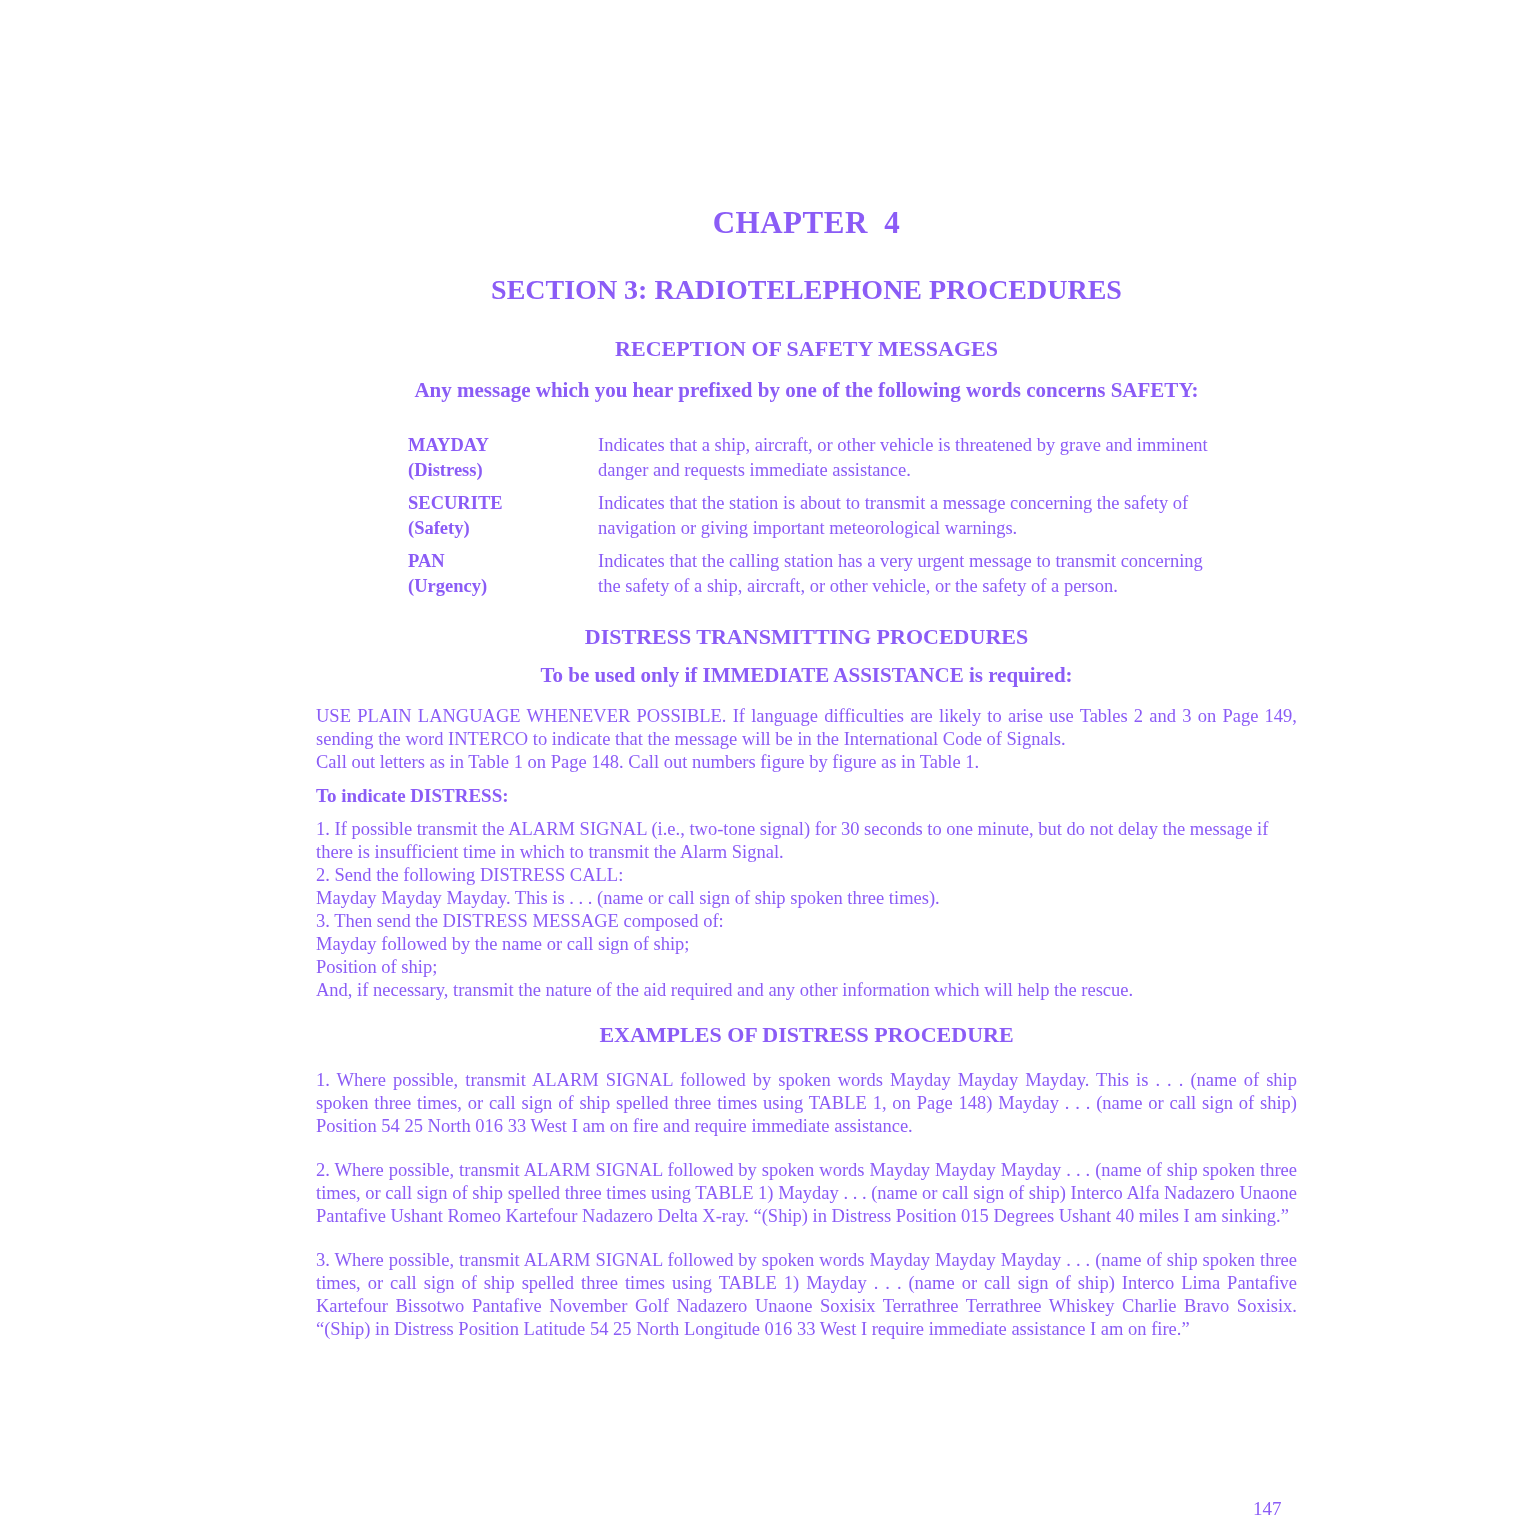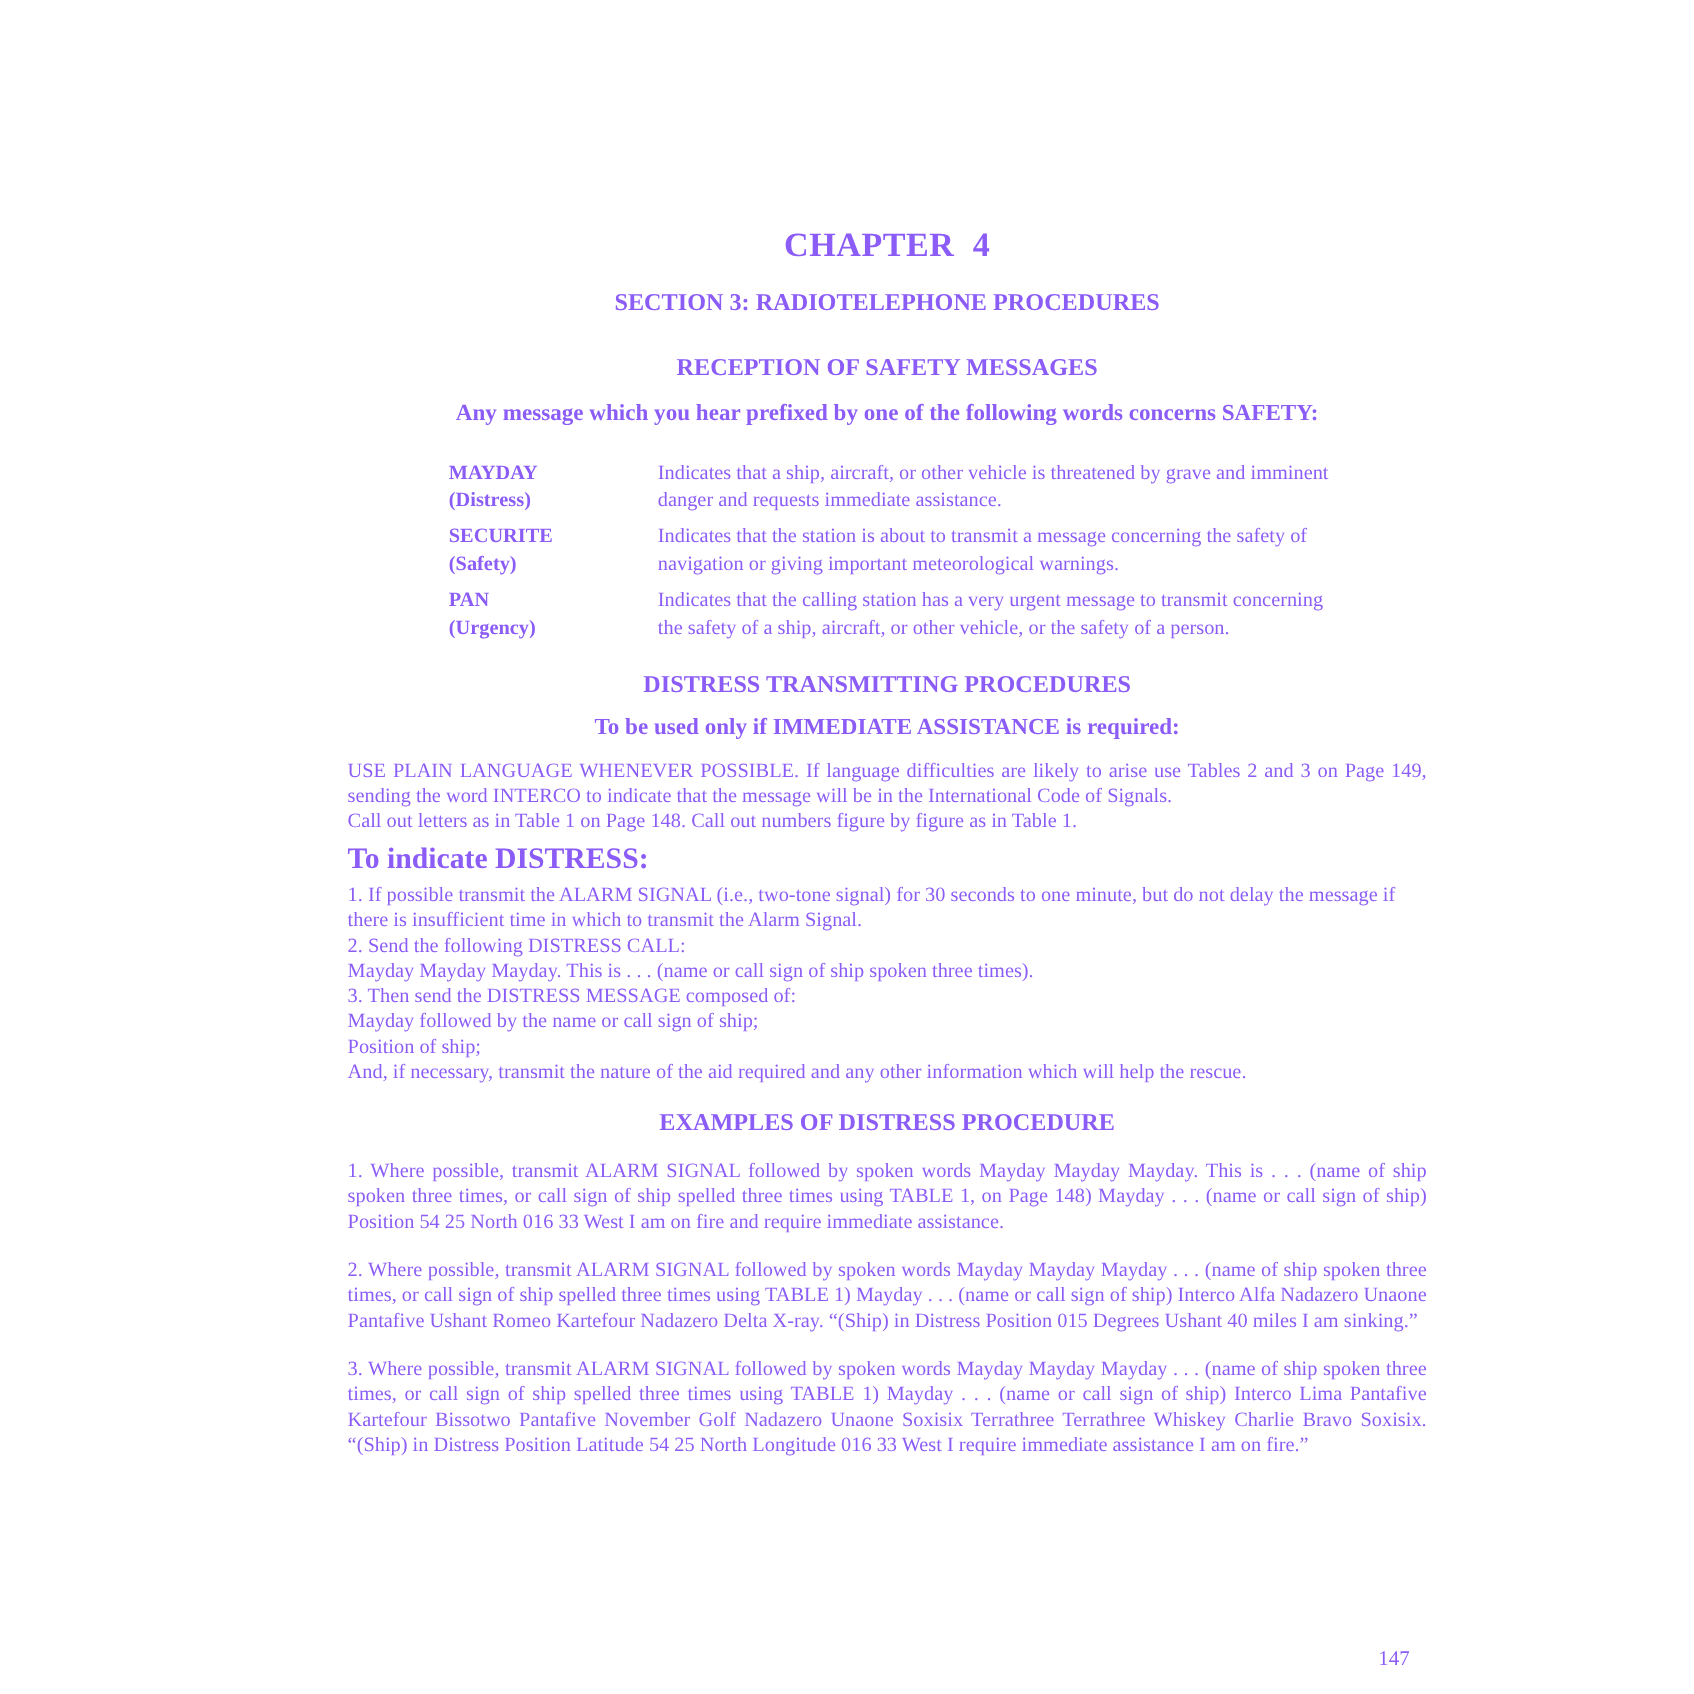--- a/index.html
+++ b/index.html
@@ -23,25 +23,25 @@
   }
   .h-chapter {
     font-size: 31px;
     line-height: 36px;
     font-weight: 700;
     text-align: center;
     white-space: pre;
     letter-spacing: 0.5px;
   }
   .h-section {
-    font-size: 22px;
+    font-size: 28px;
     line-height: 30px;
     font-weight: 700;
     text-align: center;
-    margin-top: 19px;
+    margin-top: 34px;
   }
   .h-center-lg {
     font-size: 22px;
     line-height: 26px;
     font-weight: 700;
     text-align: center;
   }
   .h-center-md {
     font-size: 21px;
     line-height: 25px;
@@ -57,21 +57,21 @@
   }
   .def-row { display: flex; margin-bottom: 9px; }
   .def-term { width: 190px; flex: none; font-weight: 700; }
   .def-desc { width: 618px; }
   .watch-note { margin-top: 12px; }
   .mt-distress-proc { margin-top: 26px; }
   .mt-immediate { margin-top: 13px; }
   .para { text-align: justify; }
   .mt-usage { margin-top: 17px; }
   .h-left {
-    font-size: 27px;
+    font-size: 19px;
     line-height: 25px;
     font-weight: 700;
     margin-top: 9px;
   }
   .steps { margin-top: 10px; }
   .steps .step-line { text-align: left; }
   .mt-examples { margin-top: 20px; text-align: center; }
   .example { margin-top: 21px; text-align: justify; }
   .page-number {
     position: absolute;

